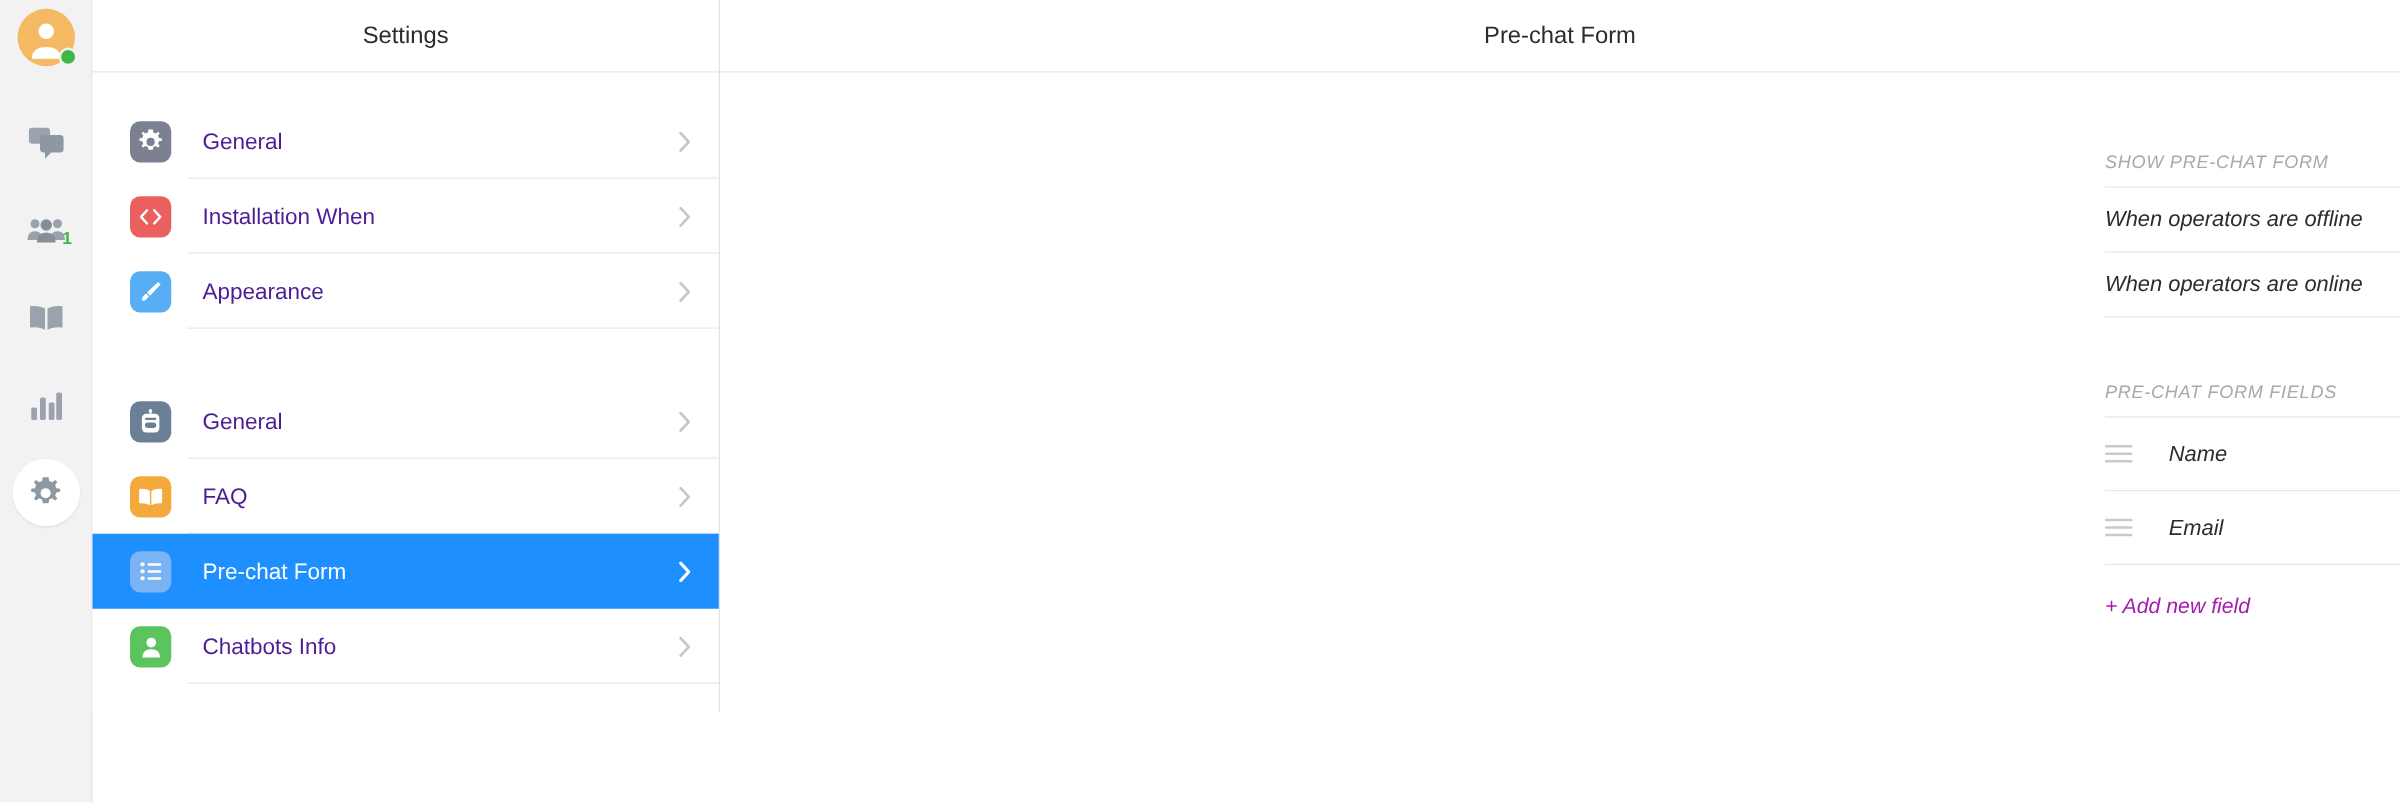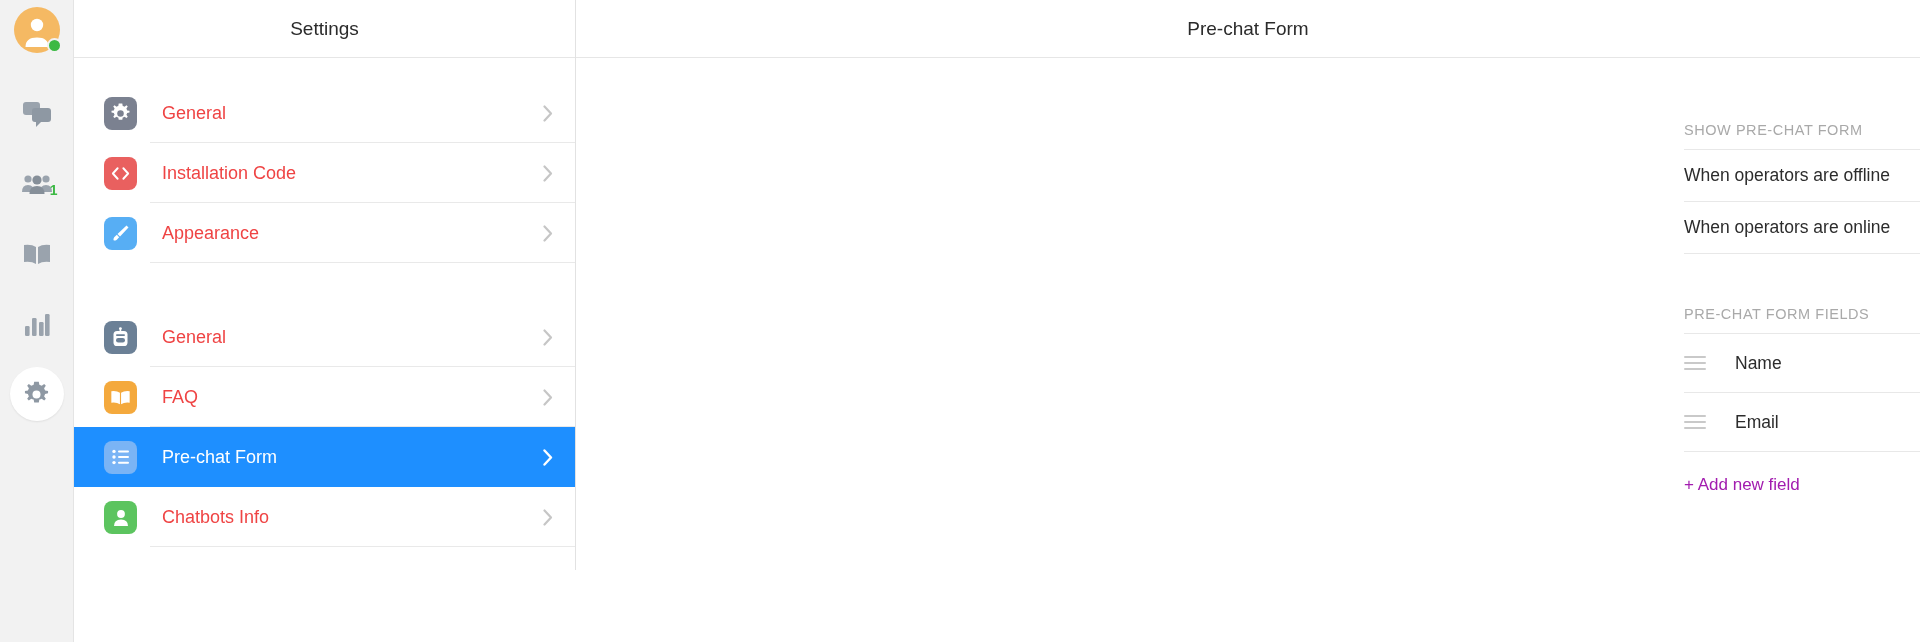--- a/index.html
+++ b/index.html
@@ -69,30 +69,30 @@
     height: 1px; background: #e9e9e9;
   }
   .srow:last-child .divider { background: #e9e9e9; }
   .srow.selected { background: #1e8fff; }
   .tile {
     width: 33px; height: 33px; border-radius: 8px; flex: 0 0 33px;
     display: flex; align-items: center; justify-content: center;
     margin-right: 25px;
   }
   .tile svg { display: block; }
-  .srow-label { font-size: 18px; color: #ef4444; flex: 1 1 auto; }
+  .srow-label { font-size: 18px; color: #4c1d95; flex: 1 1 auto; }
   .srow.selected .srow-label { color: #ffffff; }
   .chev { width: 10px; height: 17px; flex: 0 0 10px; }
 
   
   .detail {
     flex: 1 1 auto; height: 642px; background: #ffffff;
     display: flex; flex-direction: column;
   }
-  .detail-body { flex: 1 1 auto; position: relative; }
+  .detail-body { flex: 1 1 auto; position: relative; font-style: italic; }
   .panel { position: absolute; left: 1108px; top: 64px; width: 662px; }
 
   .sec-title {
     font-size: 14.5px; letter-spacing: .55px; color: #a9a9a9;
     padding-bottom: 11px; border-bottom: 1px solid #e8e8e8;
   }
   .toggle-row {
     height: 52px; display: flex; align-items: center;
     border-bottom: 1px solid #e8e8e8;
   }
@@ -204,21 +204,21 @@
         <div class="divider"></div>
       </div>
 
       <div class="srow">
         <div class="tile" style="background:#e9605f">
           <svg width="21" height="15" viewBox="0 0 22 15">
             <path d="M8 2 L3 7.5 L8 13" fill="none" stroke="#ffffff" stroke-width="2" stroke-linecap="round" stroke-linejoin="round"></path>
             <path d="M14 2 L19 7.5 L14 13" fill="none" stroke="#ffffff" stroke-width="2" stroke-linecap="round" stroke-linejoin="round"></path>
           </svg>
         </div>
-        <div class="srow-label">Installation Code</div>
+        <div class="srow-label">Installation When</div>
         <span class="chev">
           <svg width="10" height="17" viewBox="0 0 10 17">
               <path d="M1.5 1.5 L8 8.5 L1.5 15.5" fill="none" stroke="#c6c6c6" stroke-width="2.2" stroke-linecap="round" stroke-linejoin="round"></path>
             </svg>
         </span>
         <div class="divider"></div>
       </div>
 
       <div class="srow">
         <div class="tile" style="background:#57aef4">

